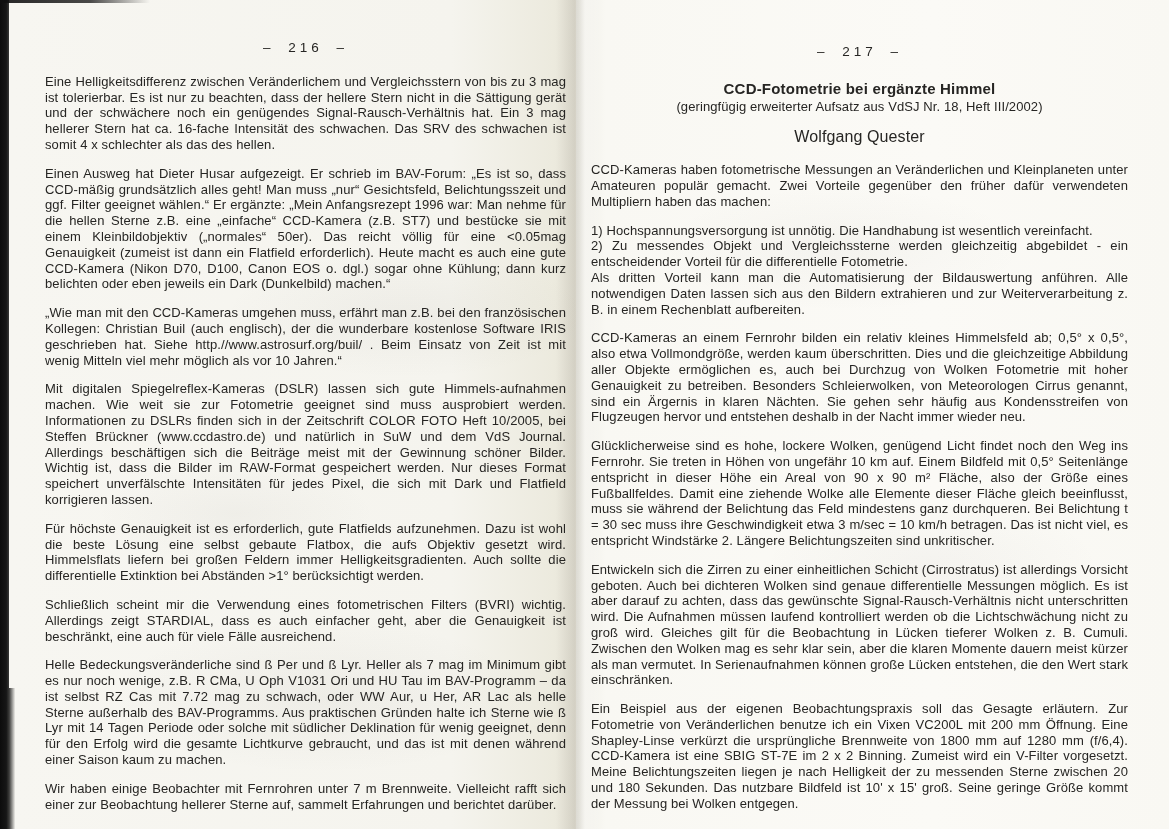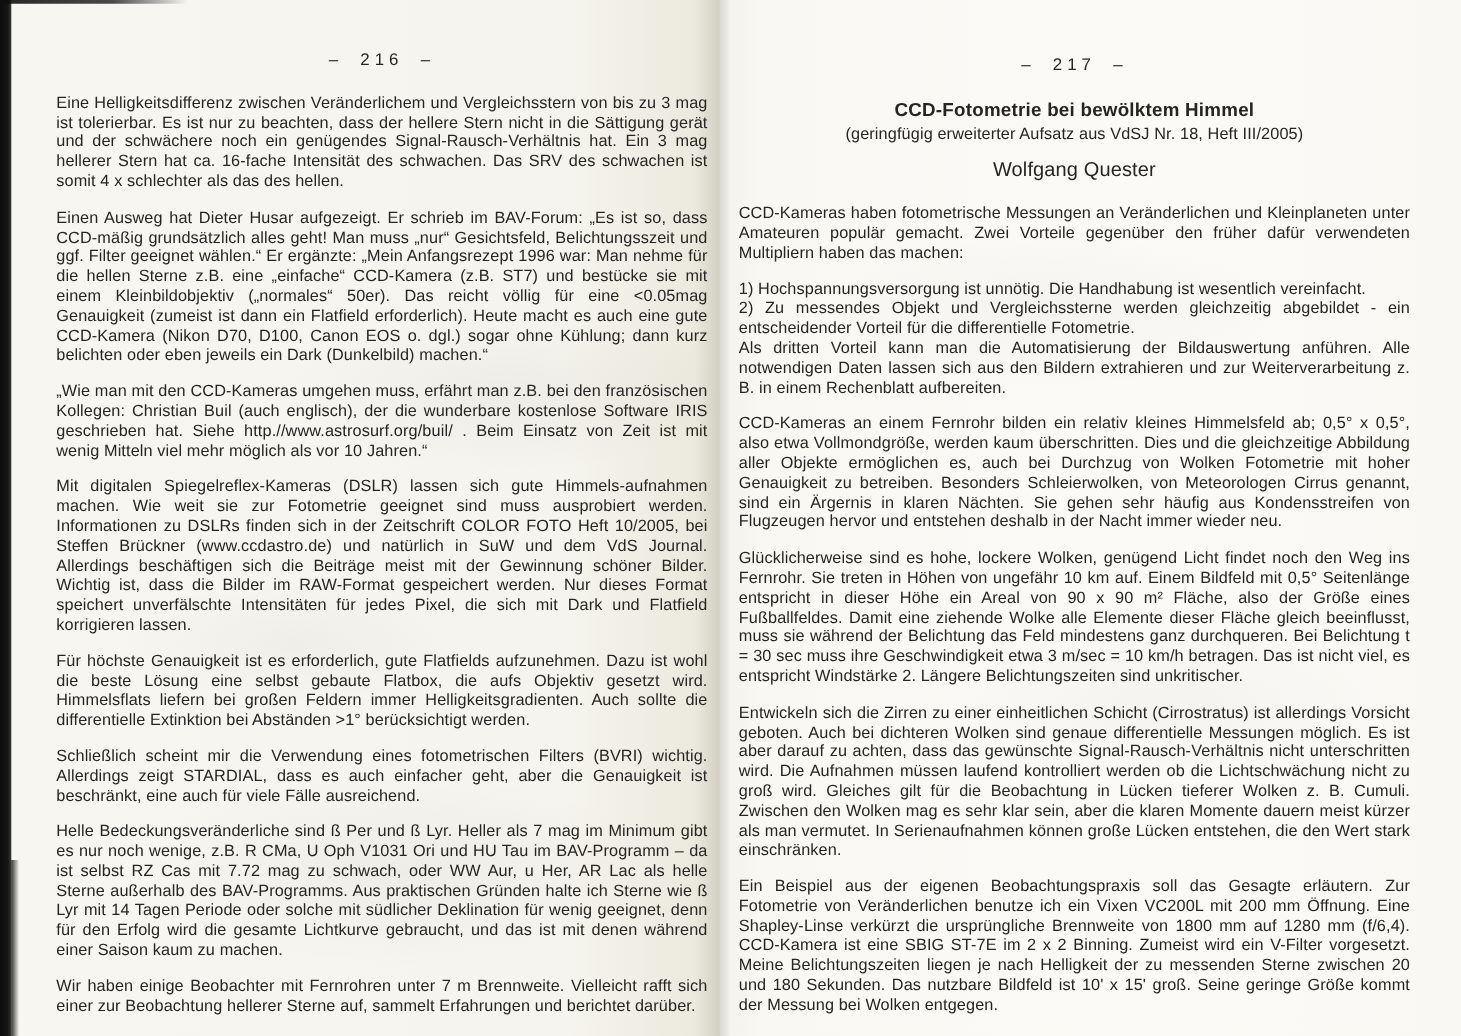--- a/index.html
+++ b/index.html
@@ -9,21 +9,21 @@
     height: 829px;
     overflow: hidden;
     background: #b9b6ae;
     font-family: "Liberation Sans", sans-serif;
   }
   #scan {
     position: absolute;
     left: 0; top: 0;
     width: 1169px;
     height: 829px;
-    background: #5eead4;
+    background: #fca5a5;
   }
   
   .page {
     position: absolute;
     top: 0;
     height: 829px;
   }
   #left-page {
     left: 9px;
     width: 567px;
@@ -141,22 +141,22 @@
     <div class="para">„Wie man mit den CCD-Kameras umgehen muss, erfährt man z.B. bei den französischen Kollegen: Christian Buil (auch englisch), der die wunderbare kostenlose Software IRIS geschrieben hat. Siehe http.//www.astrosurf.org/buil/ . Beim Einsatz von Zeit ist mit wenig Mitteln viel mehr möglich als vor 10 Jahren.“</div>
     <div class="para">Mit digitalen Spiegelreflex-Kameras (DSLR) lassen sich gute Himmels-aufnahmen machen. Wie weit sie zur Fotometrie geeignet sind muss ausprobiert werden. Informationen zu DSLRs finden sich in der Zeitschrift COLOR FOTO Heft 10/2005, bei Steffen Brückner (www.ccdastro.de) und natürlich in SuW und dem VdS Journal. Allerdings beschäftigen sich die Beiträge meist mit der Gewinnung schöner Bilder. Wichtig ist, dass die Bilder im RAW-Format gespeichert werden. Nur dieses Format speichert unverfälschte Intensitäten für jedes Pixel, die sich mit Dark und Flatfield korrigieren lassen.</div>
     <div class="para">Für höchste Genauigkeit ist es erforderlich, gute Flatfields aufzunehmen. Dazu ist wohl die beste Lösung eine selbst gebaute Flatbox, die aufs Objektiv gesetzt wird. Himmelsflats liefern bei großen Feldern immer Helligkeitsgradienten. Auch sollte die differentielle Extinktion bei Abständen &gt;1° berücksichtigt werden.</div>
     <div class="para">Schließlich scheint mir die Verwendung eines fotometrischen Filters (BVRI) wichtig. Allerdings zeigt STARDIAL, dass es auch einfacher geht, aber die Genauigkeit ist beschränkt, eine auch für viele Fälle ausreichend.</div>
     <div class="para">Helle Bedeckungsveränderliche sind ß Per und ß Lyr. Heller als 7 mag im Minimum gibt es nur noch wenige, z.B. R CMa, U Oph V1031 Ori und HU Tau im BAV-Programm – da ist selbst RZ Cas mit 7.72 mag zu schwach, oder WW Aur, u Her, AR Lac als helle Sterne außerhalb des BAV-Programms. Aus praktischen Gründen halte ich Sterne wie ß Lyr mit 14 Tagen Periode oder solche mit südlicher Deklination für wenig geeignet, denn für den Erfolg wird die gesamte Lichtkurve gebraucht, und das ist mit denen während einer Saison kaum zu machen.</div>
     <div class="para">Wir haben einige Beobachter mit Fernrohren unter 7 m Brennweite. Vielleicht rafft sich einer zur Beobachtung hellerer Sterne auf, sammelt Erfahrungen und berichtet darüber.</div>
   </div>
 
   <div id="right-content" class="content">
     <div class="page-number">– 217 –</div>
-    <div class="article-title">CCD-Fotometrie bei bewölktem Himmel</div>
-    <div class="article-subtitle">(geringfügig erweiterter Aufsatz aus VdSJ Nr. 18, Heft III/2005)</div>
+    <div class="article-title">CCD-Fotometrie bei ergänzte Himmel</div>
+    <div class="article-subtitle">(geringfügig erweiterter Aufsatz aus VdSJ Nr. 18, Heft III/2002)</div>
     <div class="article-author">Wolfgang Quester</div>
     <div class="para">CCD-Kameras haben fotometrische Messungen an Veränderlichen und Kleinplaneten unter Amateuren populär gemacht. Zwei Vorteile gegenüber den früher dafür verwendeten Multipliern haben das machen:</div>
     <div class="para pre">1) Hochspannungsversorgung ist unnötig. Die Handhabung ist wesentlich vereinfacht.
 2) Zu messendes Objekt und Vergleichssterne werden gleichzeitig abgebildet - ein entscheidender Vorteil für die differentielle Fotometrie.
 Als dritten Vorteil kann man die Automatisierung der Bildauswertung anführen. Alle notwendigen Daten lassen sich aus den Bildern extrahieren und zur Weiterverarbeitung z. B. in einem Rechenblatt aufbereiten.</div>
     <div class="para">CCD-Kameras an einem Fernrohr bilden ein relativ kleines Himmelsfeld ab; 0,5° x 0,5°, also etwa Vollmondgröße, werden kaum überschritten. Dies und die gleichzeitige Abbildung aller Objekte ermöglichen es, auch bei Durchzug von Wolken Fotometrie mit hoher Genauigkeit zu betreiben. Besonders Schleierwolken, von Meteorologen Cirrus genannt, sind ein Ärgernis in klaren Nächten. Sie gehen sehr häufig aus Kondensstreifen von Flugzeugen hervor und entstehen deshalb in der Nacht immer wieder neu.</div>
     <div class="para">Glücklicherweise sind es hohe, lockere Wolken, genügend Licht findet noch den Weg ins Fernrohr. Sie treten in Höhen von ungefähr 10 km auf. Einem Bildfeld mit 0,5° Seitenlänge entspricht in dieser Höhe ein Areal von 90 x 90 m² Fläche, also der Größe eines Fußballfeldes. Damit eine ziehende Wolke alle Elemente dieser Fläche gleich beeinflusst, muss sie während der Belichtung das Feld mindestens ganz durchqueren. Bei Belichtung t = 30 sec muss ihre Geschwindigkeit etwa 3 m/sec = 10 km/h betragen. Das ist nicht viel, es entspricht Windstärke 2. Längere Belichtungszeiten sind unkritischer.</div>
     <div class="para">Entwickeln sich die Zirren zu einer einheitlichen Schicht (Cirrostratus) ist allerdings Vorsicht geboten. Auch bei dichteren Wolken sind genaue differentielle Messungen möglich. Es ist aber darauf zu achten, dass das gewünschte Signal-Rausch-Verhältnis nicht unterschritten wird. Die Aufnahmen müssen laufend kontrolliert werden ob die Lichtschwächung nicht zu groß wird. Gleiches gilt für die Beobachtung in Lücken tieferer Wolken z. B. Cumuli. Zwischen den Wolken mag es sehr klar sein, aber die klaren Momente dauern meist kürzer als man vermutet. In Serienaufnahmen können große Lücken entstehen, die den Wert stark einschränken.</div>
     <div class="para">Ein Beispiel aus der eigenen Beobachtungspraxis soll das Gesagte erläutern. Zur Fotometrie von Veränderlichen benutze ich ein Vixen VC200L mit 200 mm Öffnung. Eine Shapley-Linse verkürzt die ursprüngliche Brennweite von 1800 mm auf 1280 mm (f/6,4). CCD-Kamera ist eine SBIG ST-7E im 2 x 2 Binning. Zumeist wird ein V-Filter vorgesetzt. Meine Belichtungszeiten liegen je nach Helligkeit der zu messenden Sterne zwischen 20 und 180 Sekunden. Das nutzbare Bildfeld ist 10' x 15' groß. Seine geringe Größe kommt der Messung bei Wolken entgegen.</div>
   </div>

